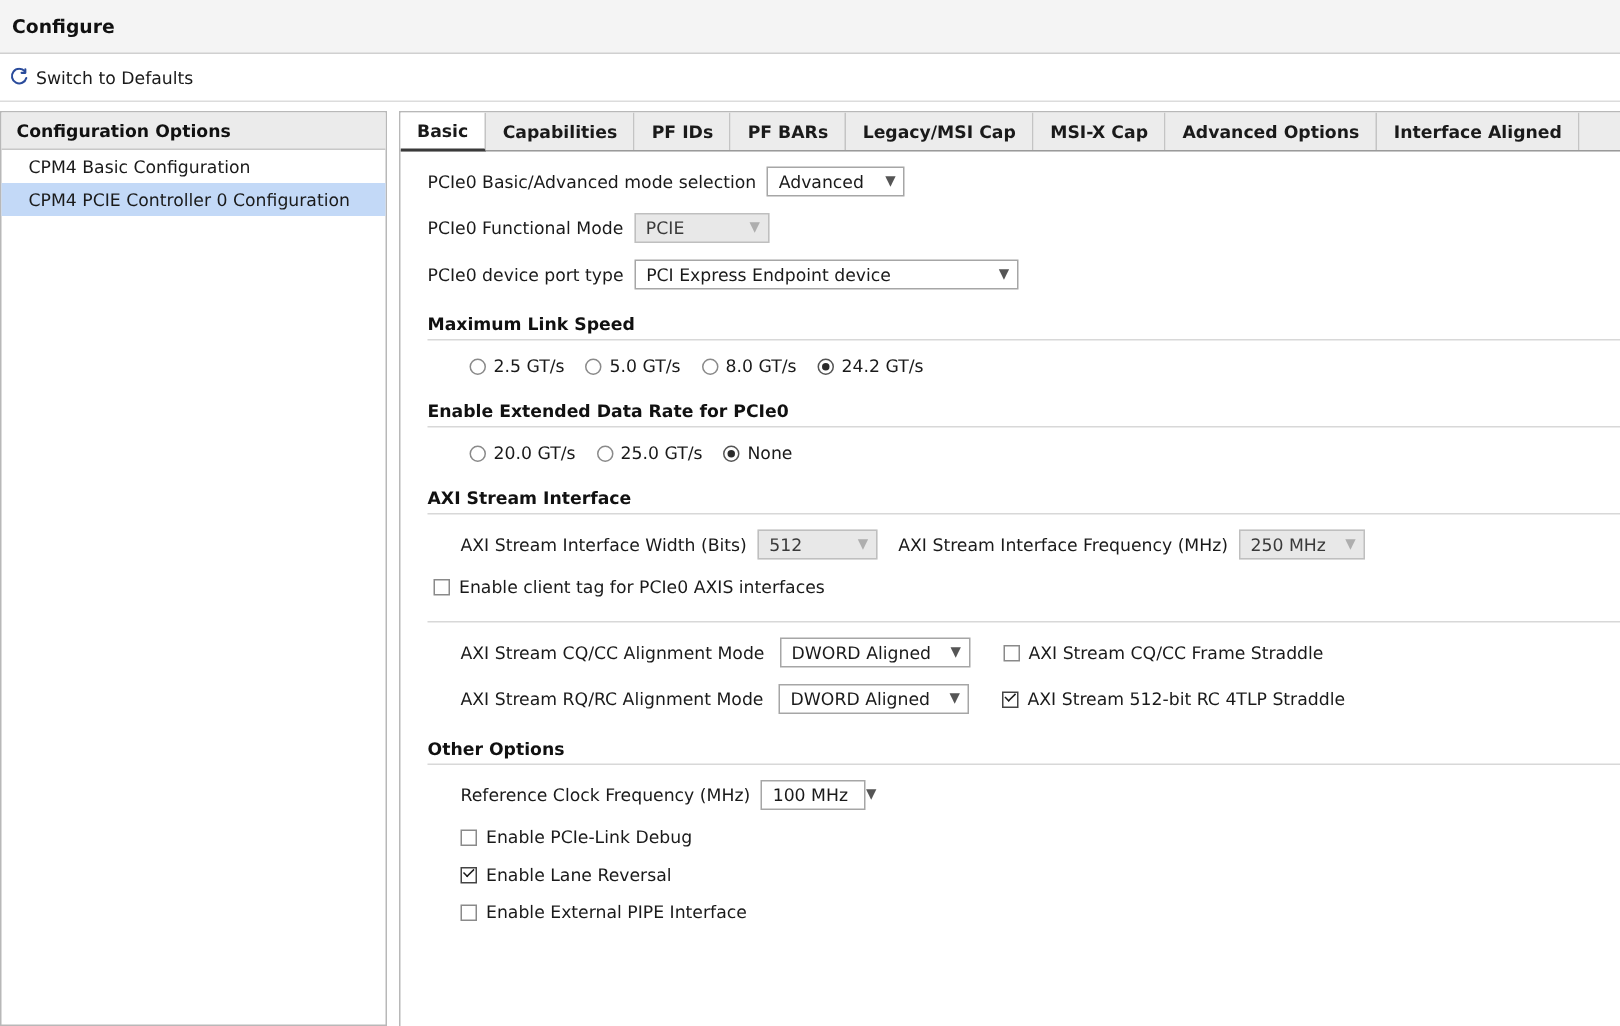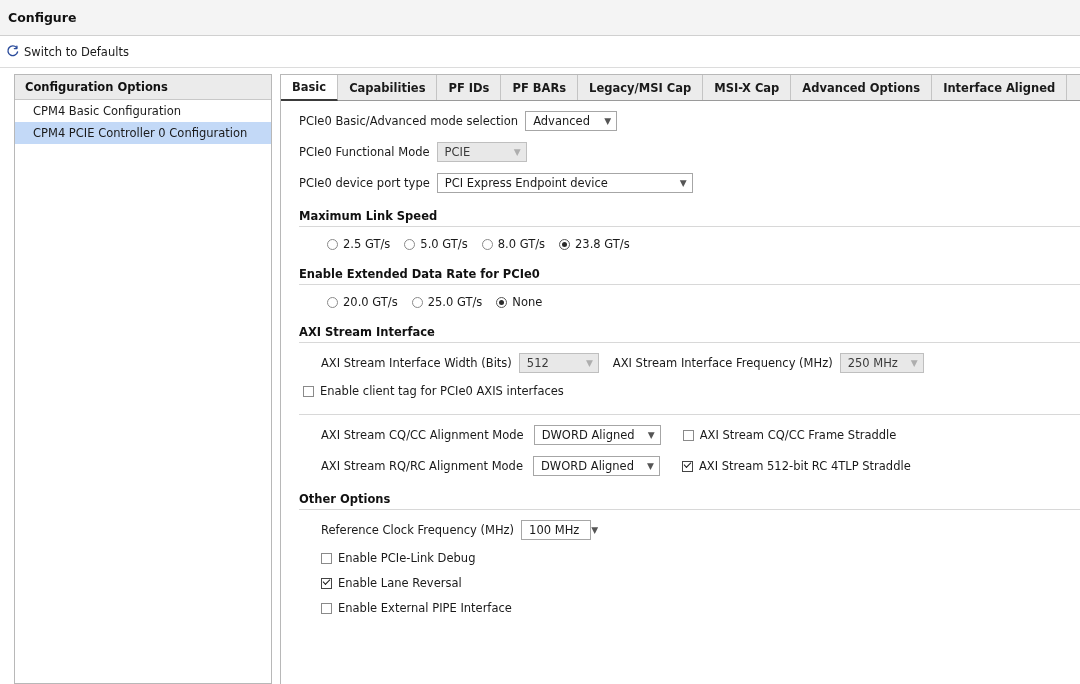--- a/index.html
+++ b/index.html
@@ -47,21 +47,21 @@
     width: 13px; height: 13px;
     display: inline-block;
     flex: 0 0 auto;
   }
   .defaults-label { font-size: 11.5px; color: #1a1a1a; }
 
   
   .body-wrap {
     display: flex;
     height: calc(684px - 36px - 32px);
-    padding: 6px 0 0 14px;
+    padding: 6px 0 0 0;
     gap: 8px;
   }
 
   
   .side-panel {
     width: 258px;
     flex: 0 0 258px;
     border: 1px solid #b8b8b8;
     background: #ffffff;
     height: 100%;
@@ -339,21 +339,21 @@
         <span class="radio-opt">
           <span class="radio-mark"></span>
           <span class="radio-label">5.0 GT/s</span>
         </span>
         <span class="radio-opt">
           <span class="radio-mark"></span>
           <span class="radio-label">8.0 GT/s</span>
         </span>
         <span class="radio-opt checked">
           <span class="radio-mark"></span>
-          <span class="radio-label">23.8 GT/s</span>
+          <span class="radio-label">24.2 GT/s</span>
         </span>
       </div>
 
       <div class="section">
         <div class="section-title">Enable Extended Data Rate for PCIe0</div>
         <div class="section-rule"></div>
       </div>
       <div class="radio-row">
         <span class="radio-opt">
           <span class="radio-mark"></span>

